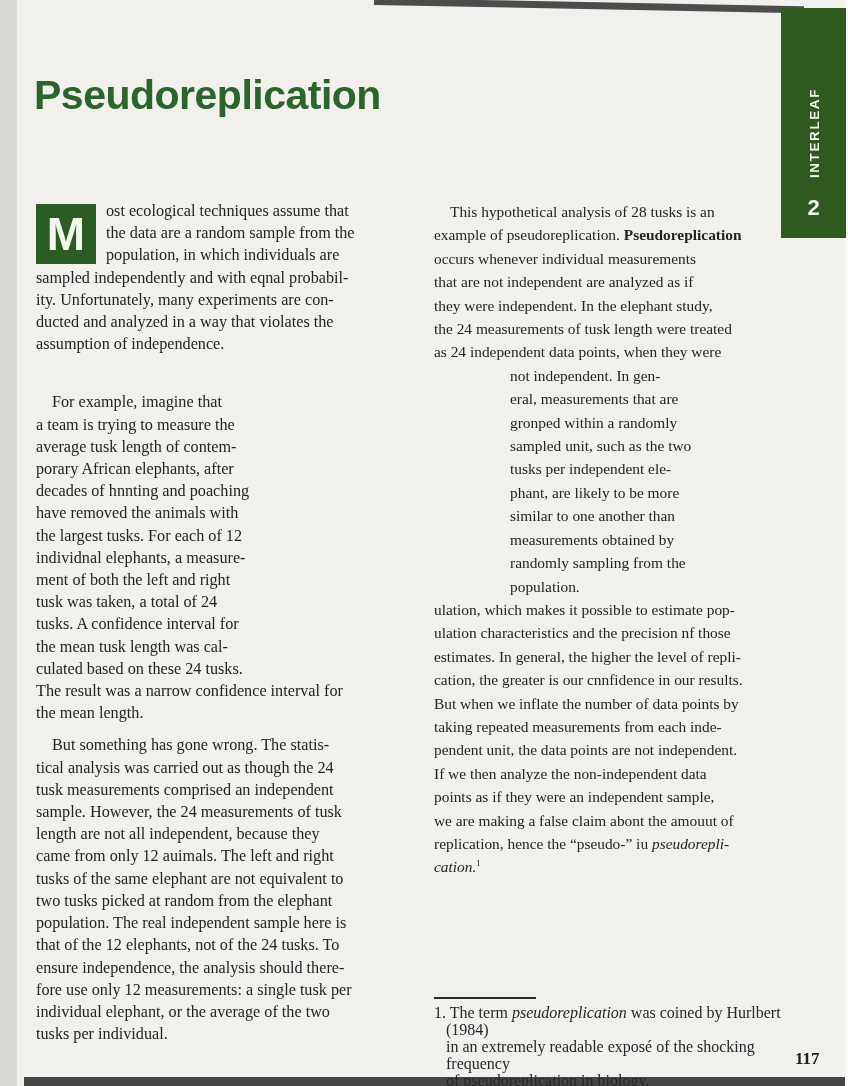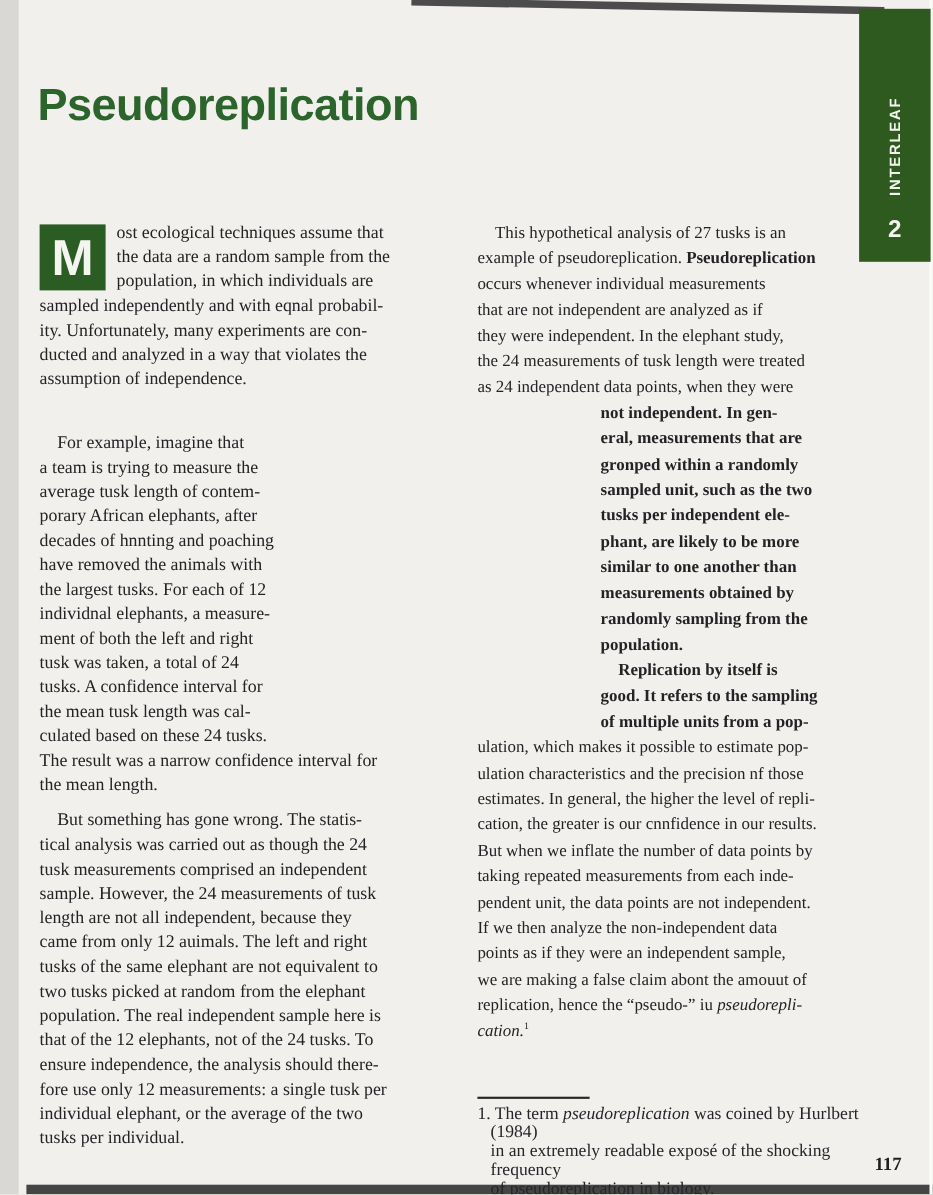--- a/index.html
+++ b/index.html
@@ -20,21 +20,21 @@
 
   .title{position:absolute;left:34px;top:72px;margin:0;font-family:"Liberation Sans",sans-serif;
          font-weight:bold;font-size:41px;letter-spacing:-0.5px;color:#2c652b;}
 
   .para{white-space:pre-line;margin:0;}
   .col-left{position:absolute;left:36px;top:200px;width:384px;font-size:16.2px;line-height:22.2px;}
   .col-left .p1{margin-bottom:14px;}
   .col-left .p2{margin-bottom:10px;margin-top:36px;}
   .col-right{position:absolute;left:434px;top:200px;width:352px;font-size:15.4px;line-height:23.4px;}
   .indent{text-indent:16px;}
-  .wrap{margin-left:112px;font-weight:bold;}
+  .wrap{margin-left:76px;}
 
   .dropcap{float:left;width:60px;height:60px;margin:4px 10px 2px 0;background:#2b5c23;
            color:#f5f5f0;font-family:"Liberation Sans",sans-serif;font-weight:bold;font-size:46px;
            line-height:60px;text-align:center;}
 
   .pullquote{position:absolute;left:286px;top:396px;width:256px;}
   .quote-text{white-space:pre-line;font-family:"Liberation Sans",sans-serif;font-weight:bold;
               font-size:19px;line-height:28.2px;color:#1c57a6;}
   .quote-attr{margin-top:7px;font-family:"Liberation Sans",sans-serif;font-weight:bold;
               font-size:13.5px;color:#3a3a3c;}
@@ -98,40 +98,37 @@
 population. The real independent sample here is
 that of the 12 elephants, not of the 24 tusks. To
 ensure independence, the analysis should there-
 fore use only 12 measurements: a single tusk per
 individual elephant, or the average of the two
 tusks per individual.</p>
   </div>
 
 
   <div class="col-right">
-    <p class="para indent"><span>This hypothetical analysis of 27 tusks is an
+    <p class="para indent"><span>This hypothetical analysis of 28 tusks is an
 example of pseudoreplication. </span><span class="bold-term">Pseudoreplication</span><span>
 occurs whenever individual measurements
 that are not independent are analyzed as if
 they were independent. In the elephant study,
 the 24 measurements of tusk length were treated
 as 24 independent data points, when they were</span></p>
     <p class="para wrap">not independent. In gen-
 eral, measurements that are
 gronped within a randomly
 sampled unit, such as the two
 tusks per independent ele-
 phant, are likely to be more
 similar to one another than
 measurements obtained by
 randomly sampling from the
 population.</p>
-    <p class="para wrap indent">Replication by itself is
-good. It refers to the sampling
-of multiple units from a pop-</p>
     <p class="para"><span>ulation, which makes it possible to estimate pop-
 ulation characteristics and the precision nf those
 estimates. In general, the higher the level of repli-
 cation, the greater is our cnnfidence in our results.
 But when we inflate the number of data points by
 taking repeated measurements from each inde-
 pendent unit, the data points are not independent.
 If we then analyze the non-independent data
 points as if they were an independent sample,
 we are making a false claim abont the amouut of

